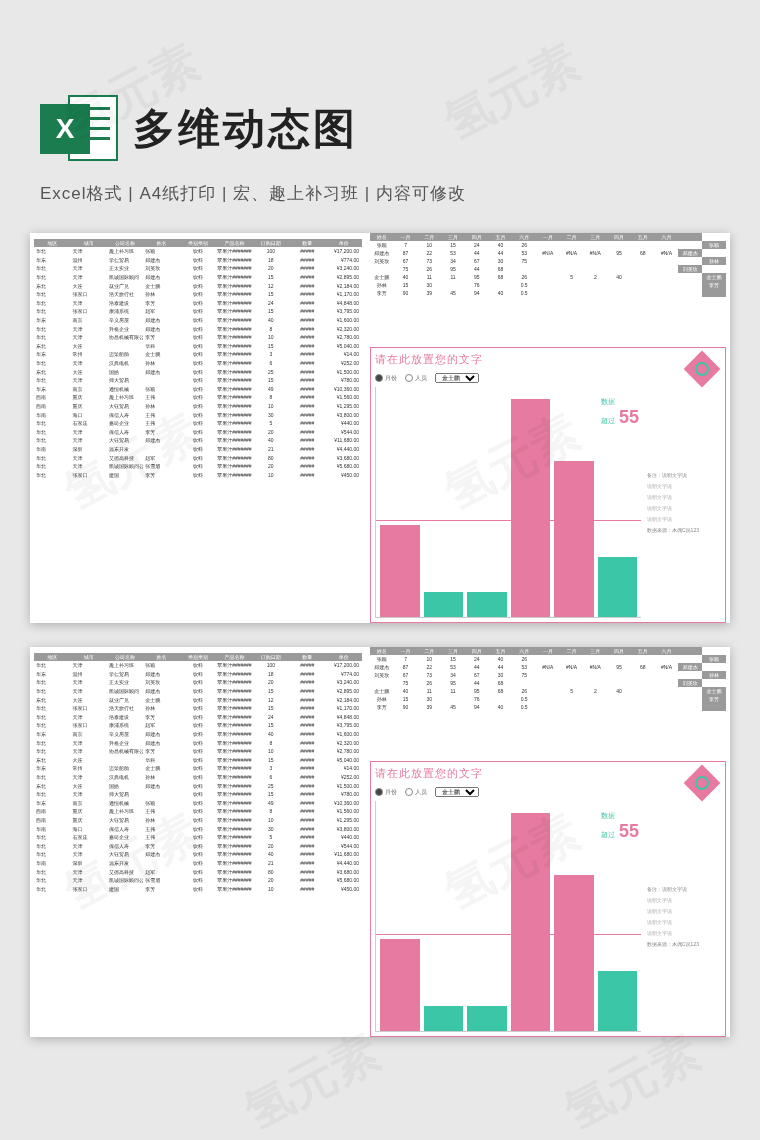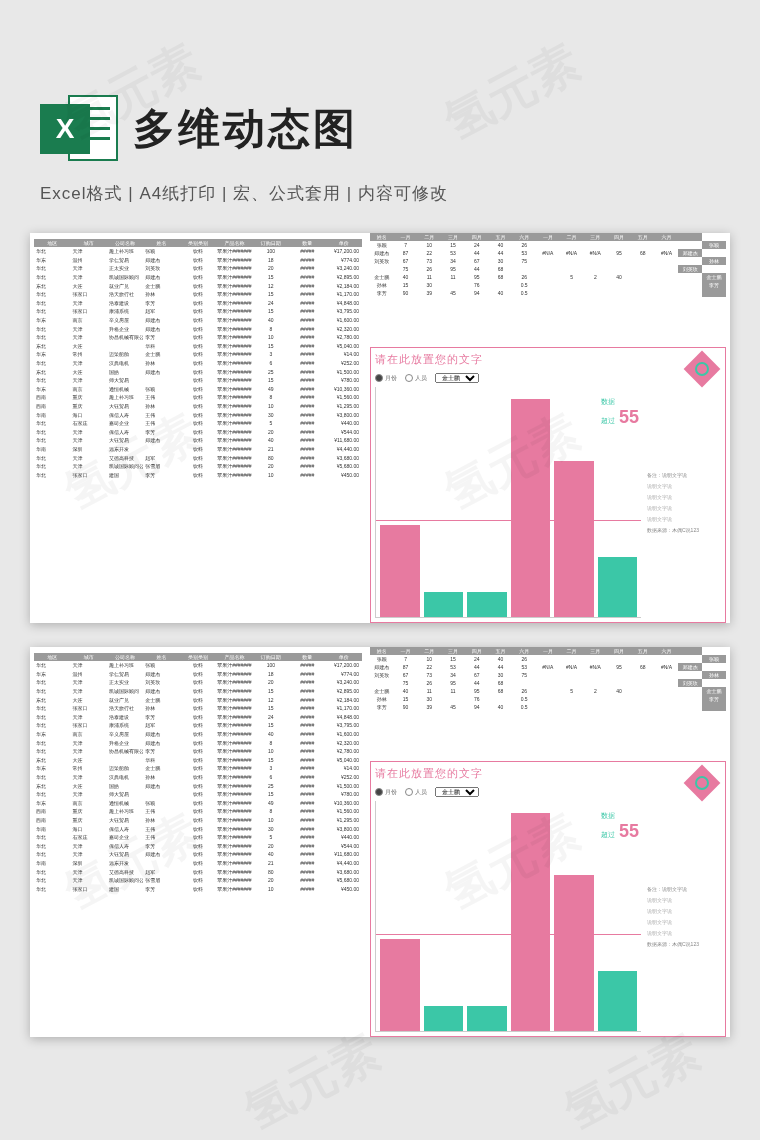--- a/index.html
+++ b/index.html
@@ -144,21 +144,21 @@
 <div class="watermark" style="left:240px; top:1050px">氢元素</div>
 <div class="watermark" style="left:560px; top:1050px">氢元素</div>
 
 <div class="header">
   <div class="excel-icon">
     <div class="page"></div>
     <div class="badge">X</div>
   </div>
   <div class="title-text">多维动态图</div>
 </div>
-<div class="subhead">Excel格式 |  A4纸打印  |  宏、公式套用  |  内容可修改</div>
+<div class="subhead">Excel格式 |  A4纸打印  |  宏、趣上补习班  |  内容可修改</div>
 
 <div class="preview">
   <div class="left-table">
     <table class="tbl">
       <thead>
           <tr id="thead1">
             <th>地区</th>
             <th>城市</th>
             <th>公司名称</th>
             <th>姓名</th>

